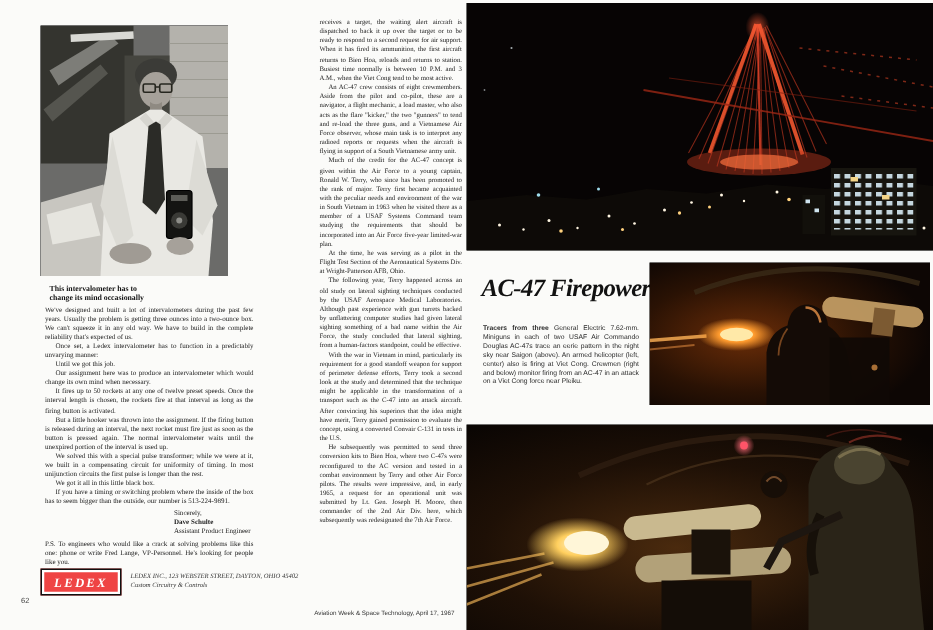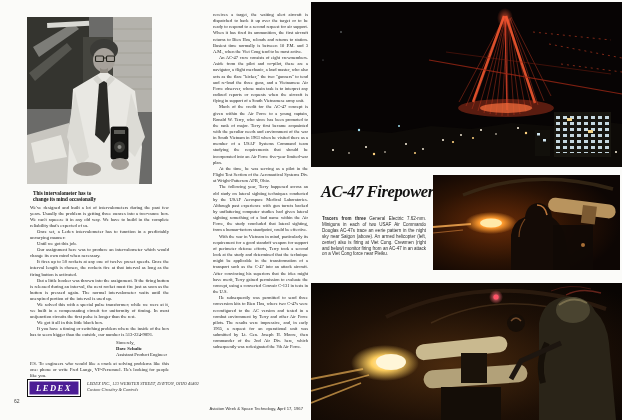--- a/index.html
+++ b/index.html
@@ -12,21 +12,21 @@
   .ad-caption{position:absolute;left:33px;top:190px;width:125px;
       font-weight:bold;font-size:5.2px;line-height:6.4px;color:#111;}
   .ad-body{position:absolute;left:30px;top:205px;width:139px;height:173px;overflow:hidden;
       font-size:4.7px;line-height:6.05px;text-align:justify;color:#222;}
   .ad-body p{margin:0;text-indent:7px;}
   .ad-body p.noindent{text-indent:0;}
   .signoff{margin:2px 0 2px 86px;text-indent:0;}
   .signoff .sig-name{font-weight:bold;}
   .ps{text-indent:0 !important;margin-top:3px !important;}
   .logo-row{position:absolute;left:27px;top:379px;display:flex;align-items:flex-start;}
-  .logo-box{width:52px;height:16px;background:#4c1d95;border:1px solid #101010;
+  .logo-box{width:52px;height:16px;background:#ef4444;border:1px solid #101010;
       box-shadow:inset 0 0 0 1.5px #fff;display:flex;align-items:center;justify-content:center;}
   .logo-box span{color:#fff;font-style:italic;font-weight:bold;font-size:8.5px;
       letter-spacing:1.5px;font-family:"Liberation Serif",serif;}
   .addr{margin-left:6px;padding-top:2px;font-style:italic;font-size:4.4px;line-height:5.6px;color:#333;}
   .pagenum{position:absolute;left:14px;top:398px;font-size:5px;color:#444;
       font-family:"Liberation Sans",sans-serif;}
 
   
   .article{position:absolute;left:213px;top:12px;width:95px;height:394px;overflow:hidden;
       font-size:4.5px;line-height:6.15px;text-align:justify;color:#222;}

